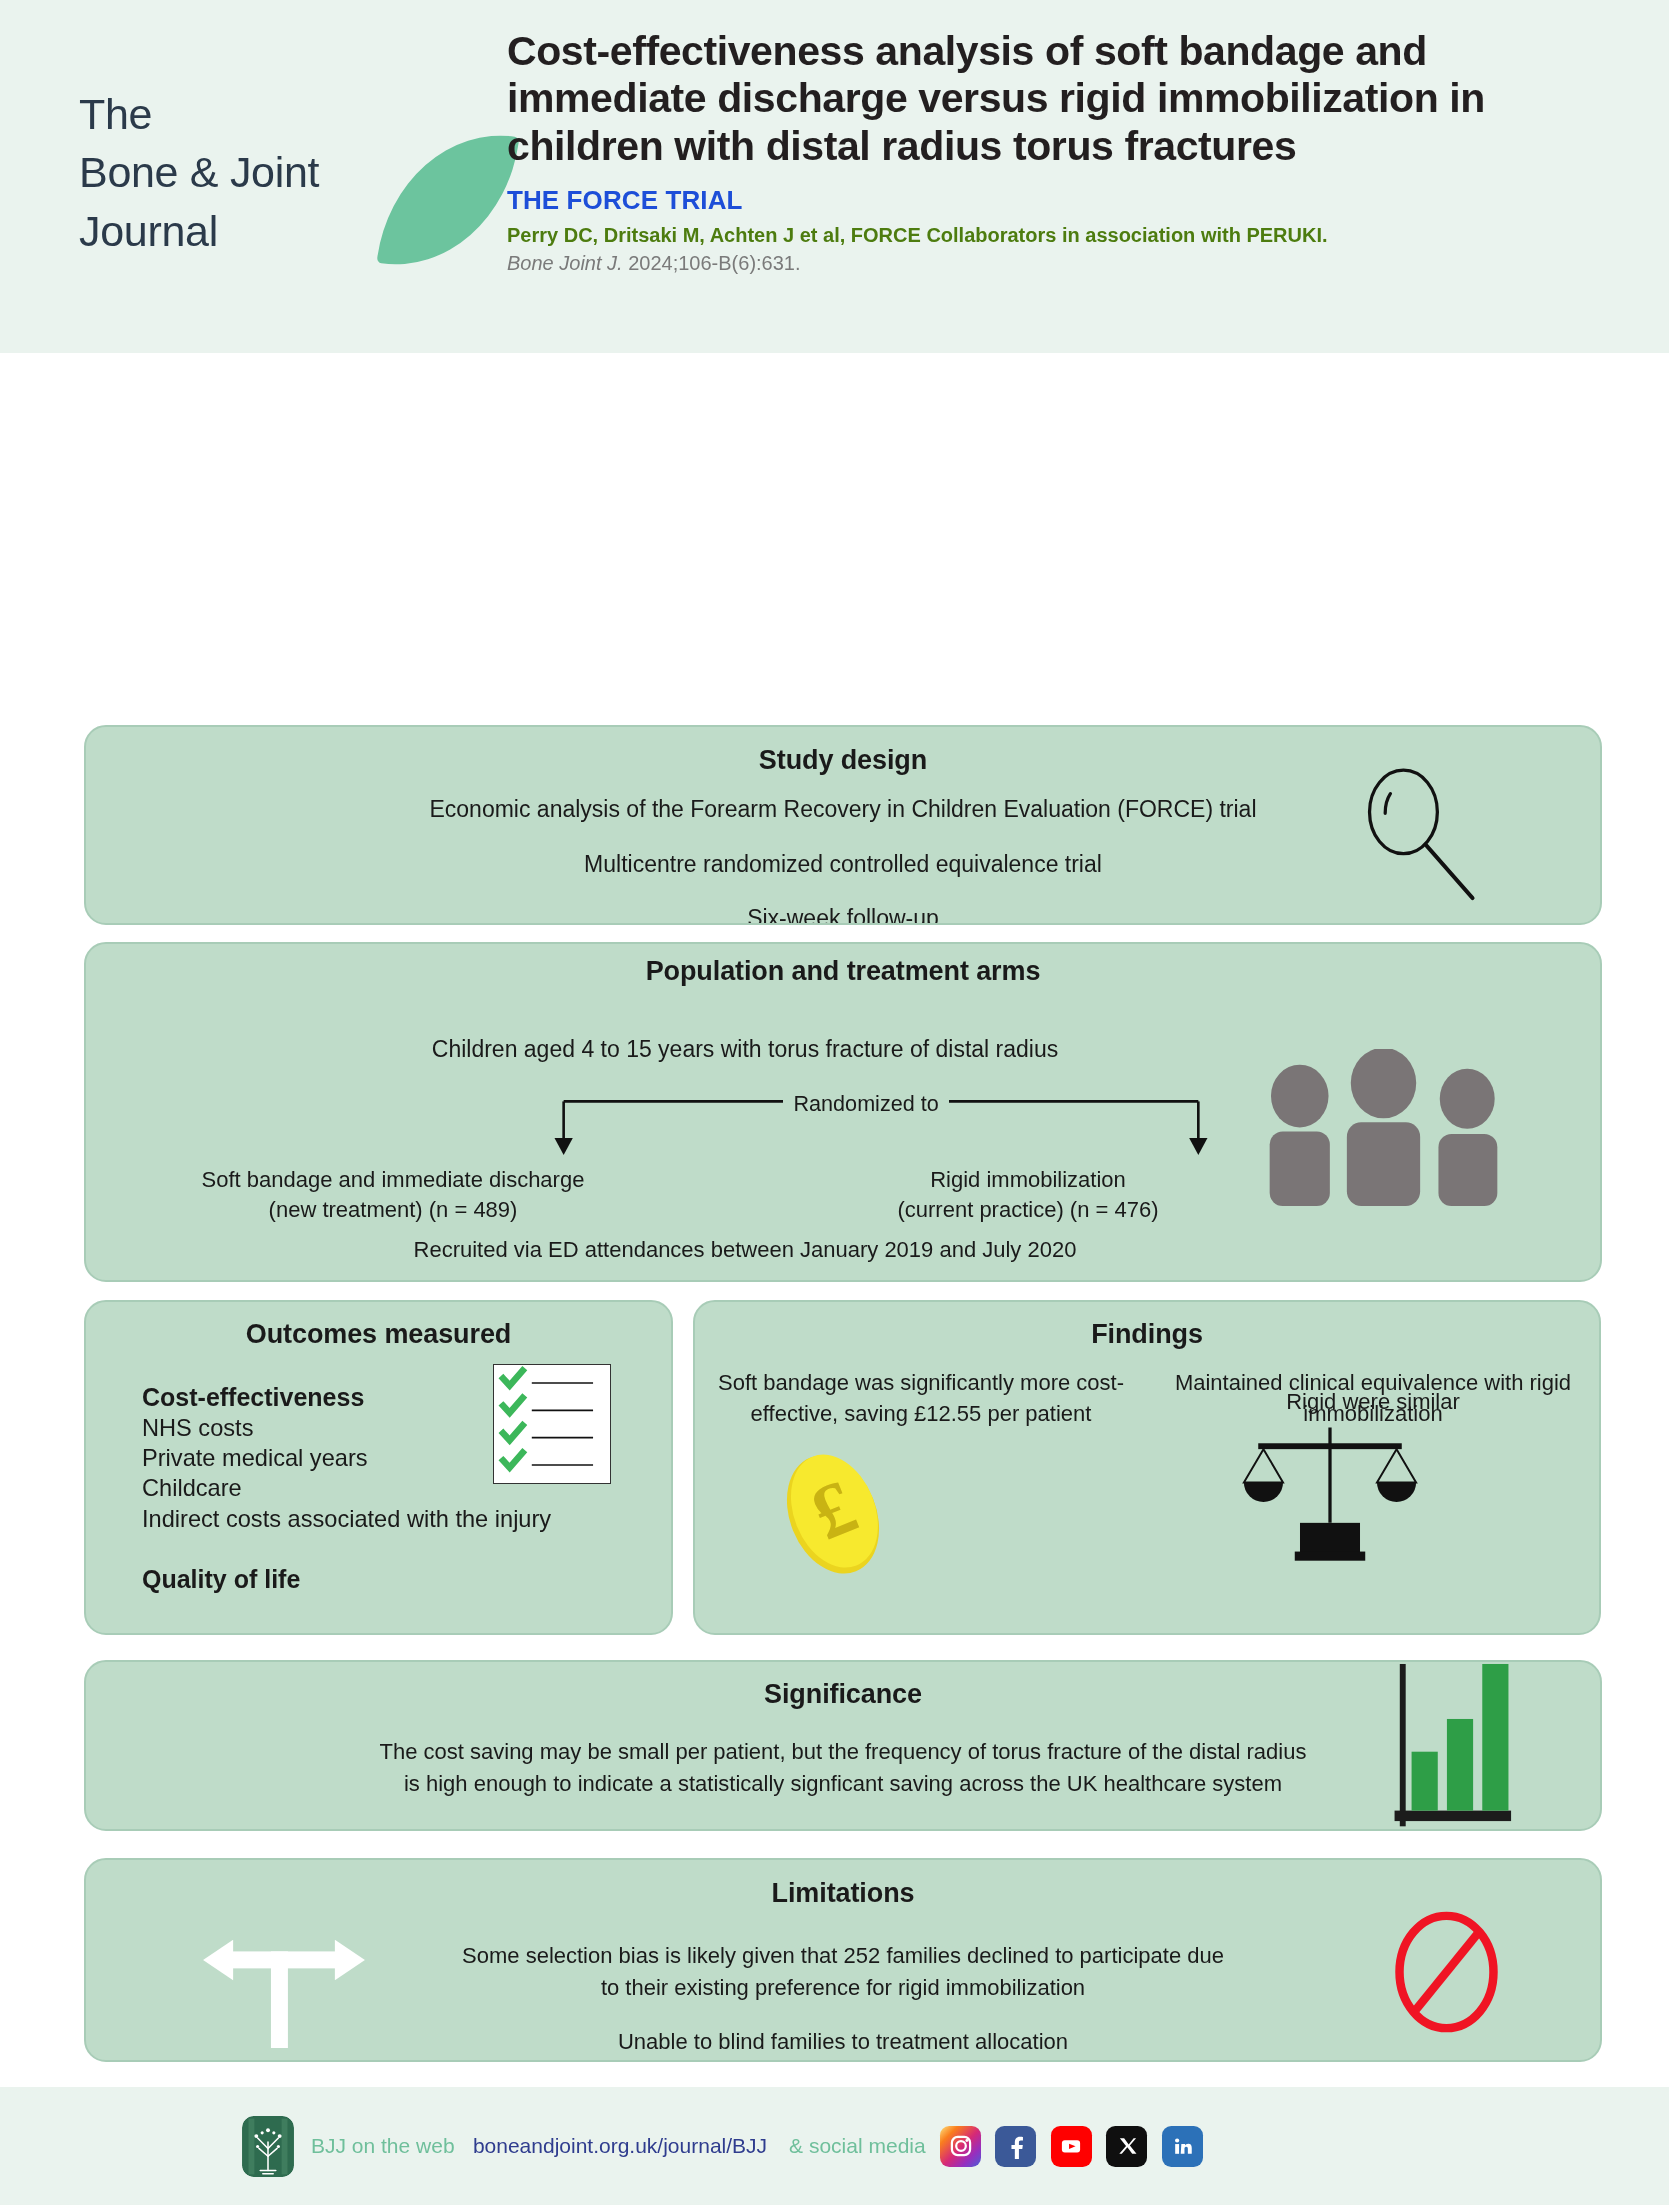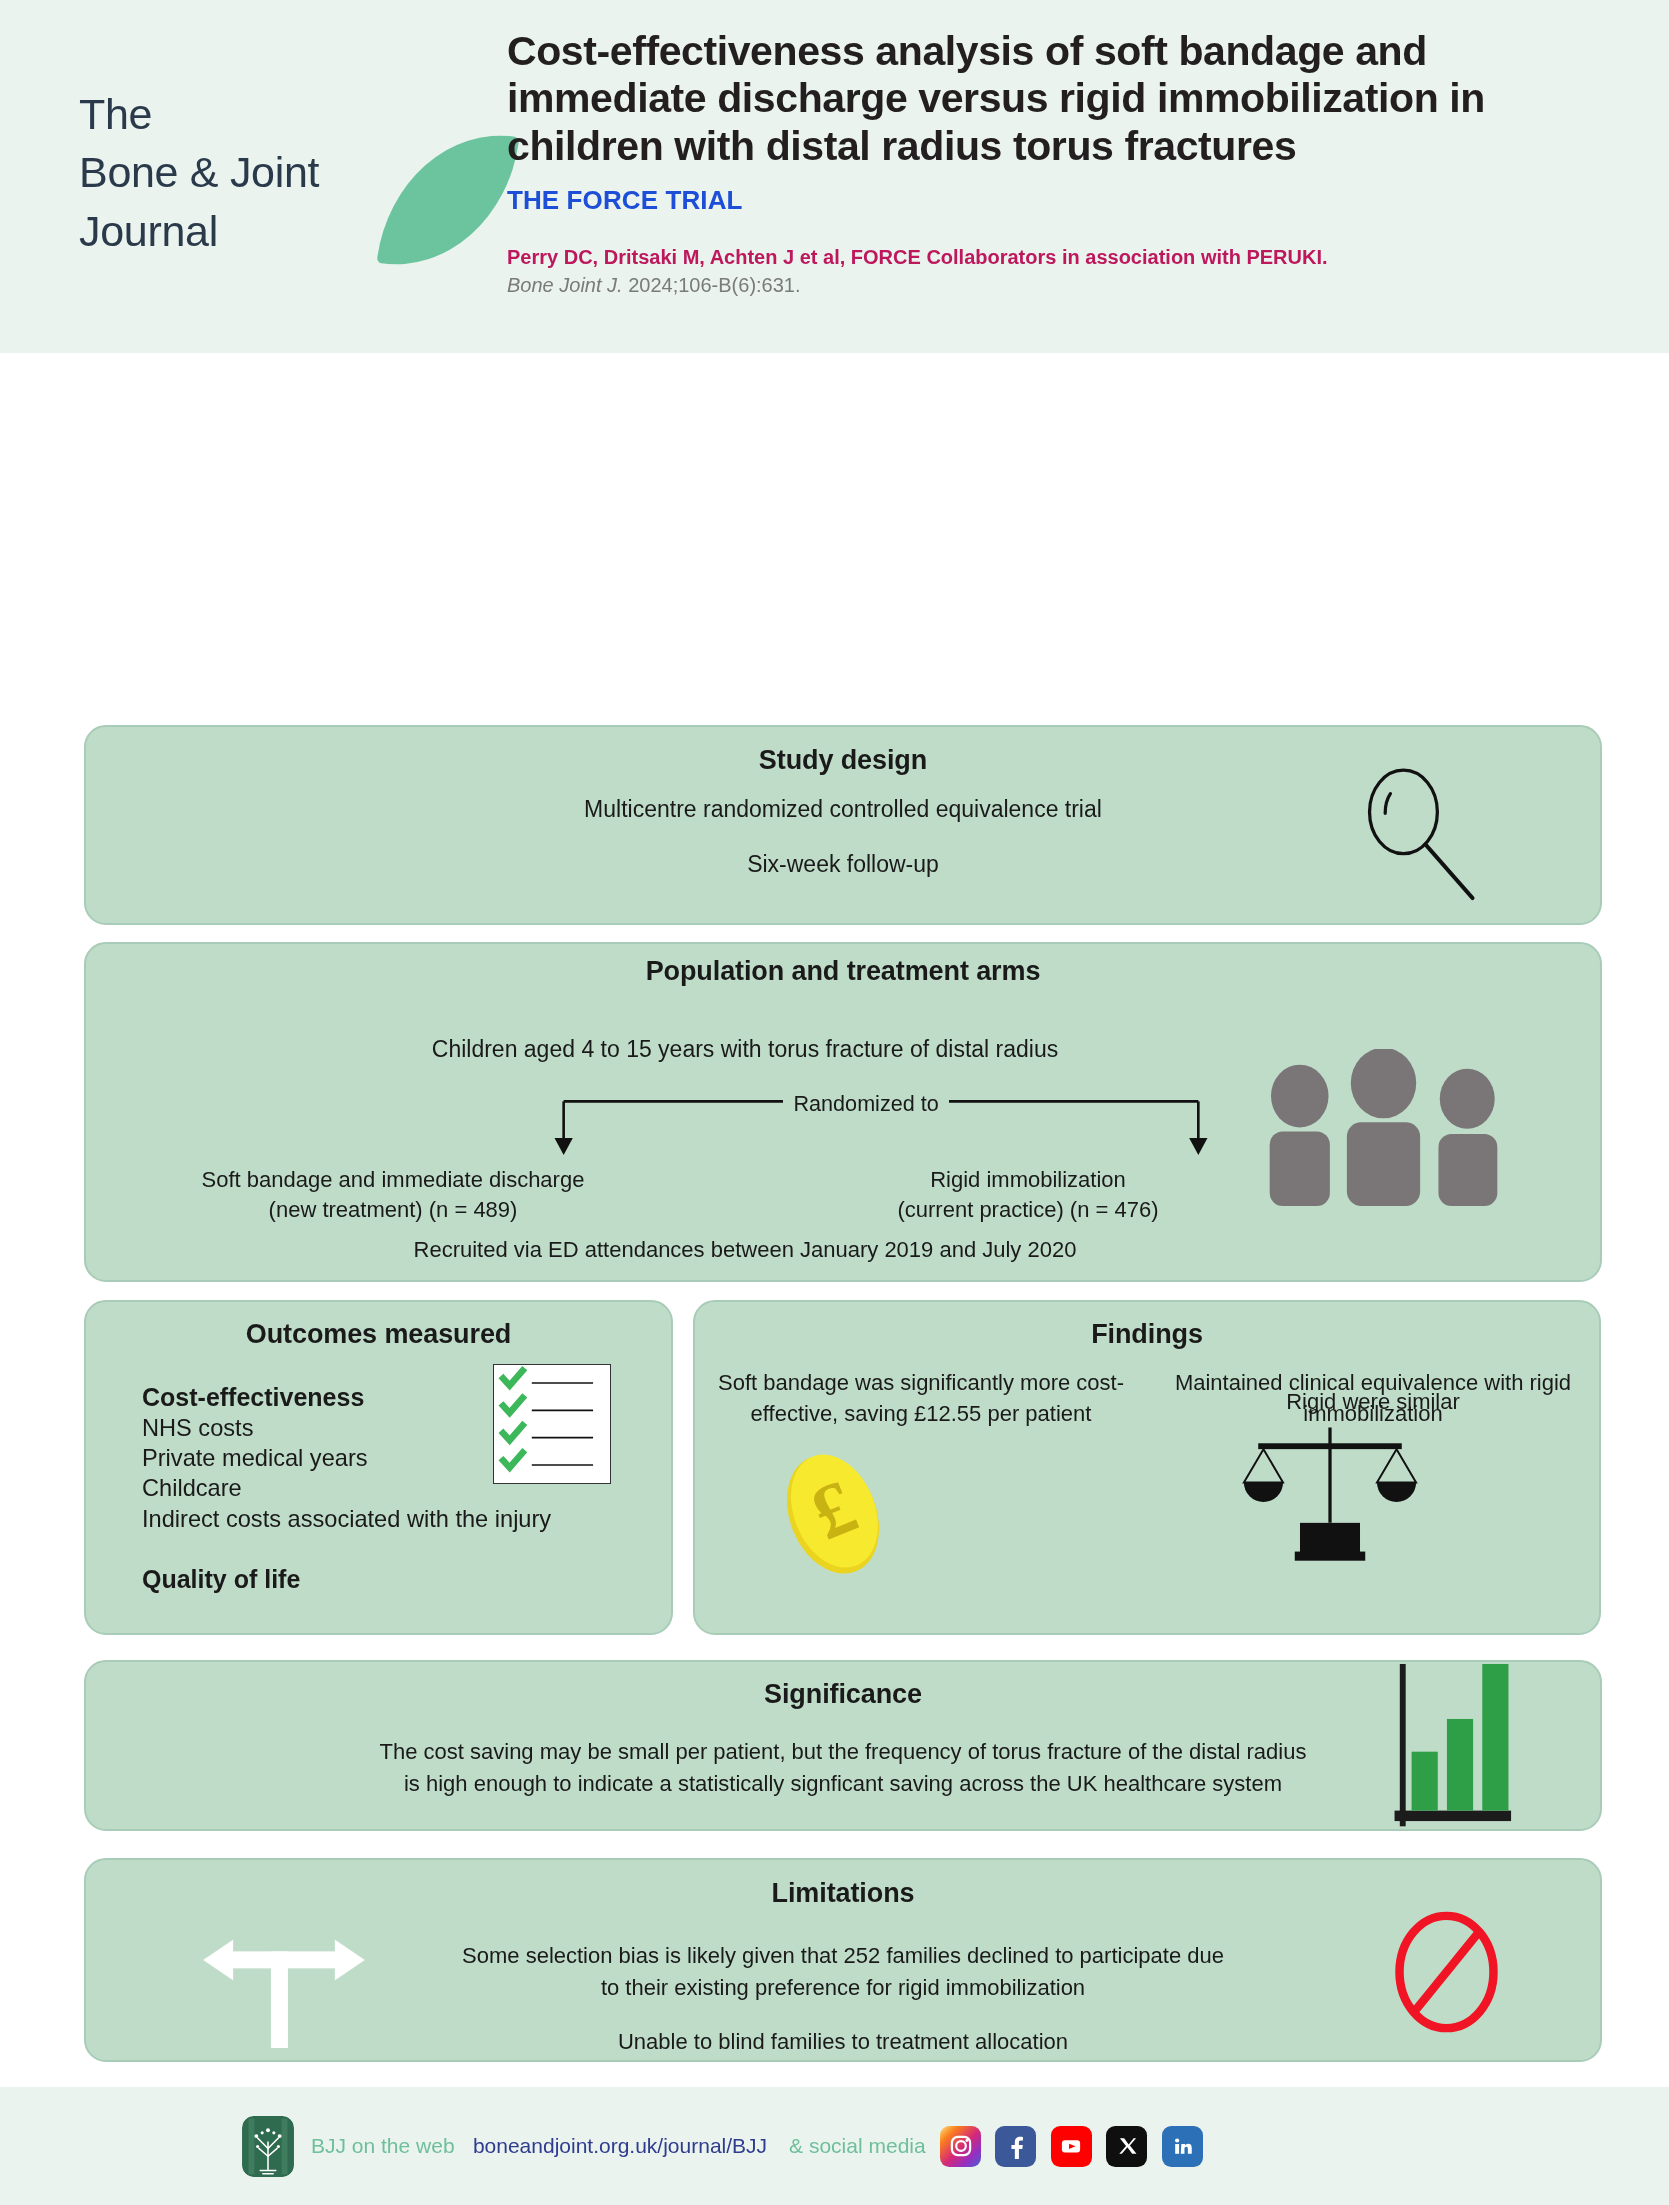--- a/index.html
+++ b/index.html
@@ -68,24 +68,24 @@
     max-width: 1086px;
   }
   .trial-name {
     margin-top: 14.4px;
     font-size: 26px;
     font-weight: 700;
     color: #1d4ed8;
     letter-spacing: 0.1px;
   }
   .authors {
-    margin-top: 28px;
+    margin-top: 6px;
     font-size: 20px;
     font-weight: 700;
-    color: #be185d;
+    color: #4d7c0f;
     line-height: 1.35;
   }
   .citation {
     margin-top: 3.3px;
     font-size: 20px;
     font-style: italic;
     color: #7A7A7A;
   }
   .citation .cit-rest { font-style: normal; }
 
@@ -368,20 +368,21 @@
     <div class="authors">Perry DC, Dritsaki M, Achten J et al, FORCE Collaborators in association with PERUKI.</div>
     <div class="citation"><span>Bone Joint J.</span><span class="cit-rest"> 2024;106-B(6):631.</span></div>
   </div>
 </div>
 
 <div class="panels">
 
   <div class="panel" id="panel-study">
     <div class="panel-title">Study design</div>
     <div class="sd-lines">
+      <div class="panel-line">Economic analysis of the Forearm Recovery in Children Evaluation (FORCE) trial</div>
       <div class="panel-line">Multicentre randomized controlled equivalence trial</div>
       <div class="panel-line">Six-week follow-up</div>
     </div>
     <svg class="magnifier" viewBox="0 0 200 210">
       <ellipse cx="80" cy="72" rx="52" ry="64" fill="none" stroke="#111" stroke-width="5"></ellipse>
       <path d="M60 44 Q52 56 52 74" fill="none" stroke="#111" stroke-width="5" stroke-linecap="round"></path>
       <line x1="114" y1="122" x2="186" y2="204" stroke="#111" stroke-width="6" stroke-linecap="round"></line>
     </svg>
   </div>
 

